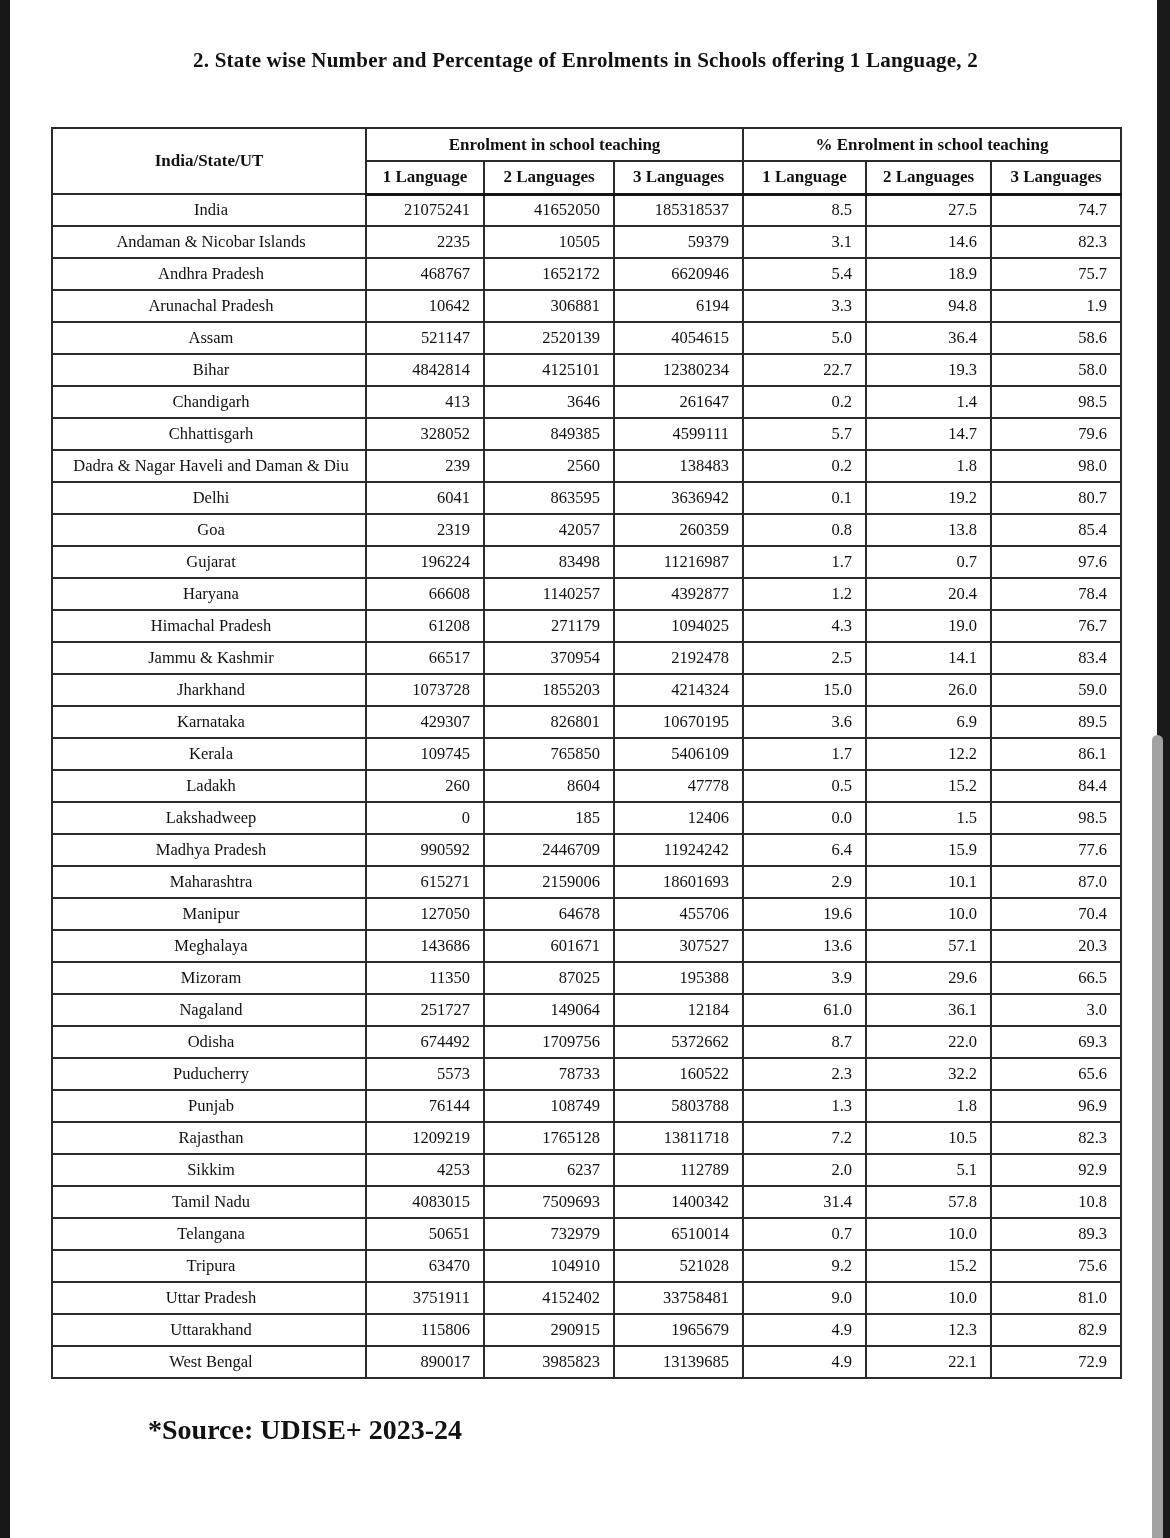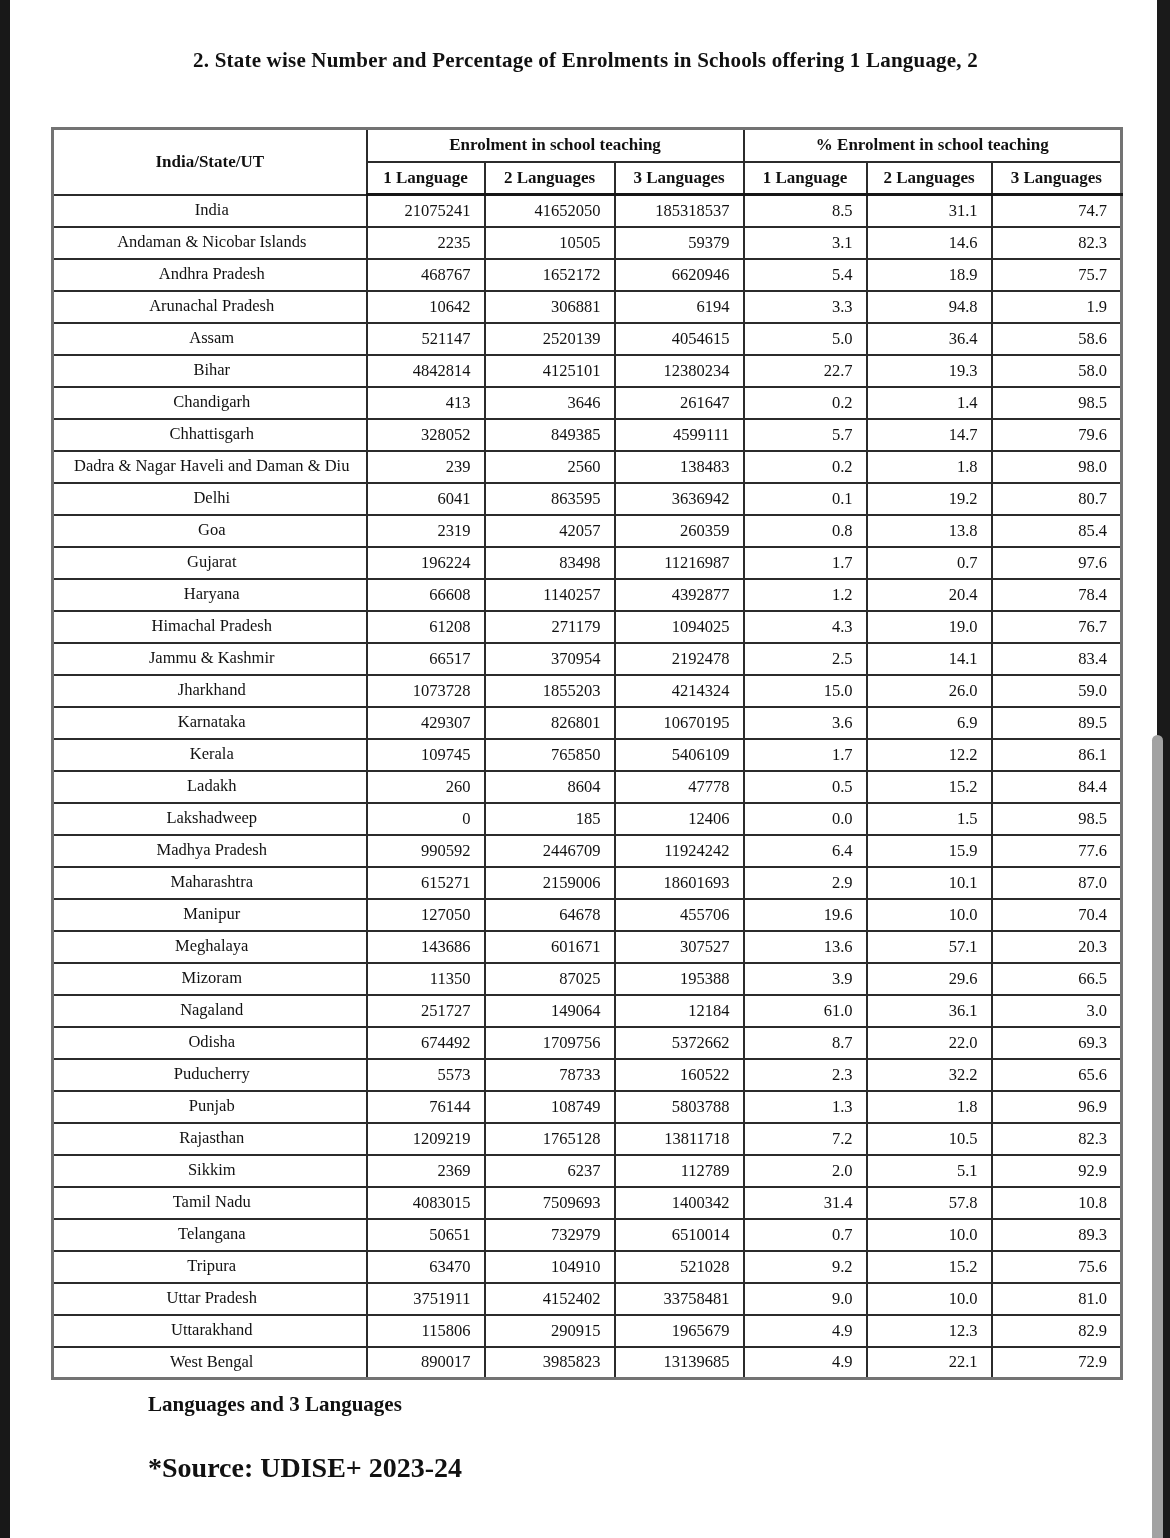--- a/index.html
+++ b/index.html
@@ -31,21 +31,21 @@
     text-align: center;
     font-weight: bold;
     font-size: 21px;
     letter-spacing: 0.2px;
     margin-bottom: 54px;
   }
   table.enrol {
     border-collapse: collapse;
     table-layout: fixed;
     width: 1069px;
-    border: 3px solid #737373;
+    border: 1px solid #737373;
   }
   table.enrol th, table.enrol td {
     border: 2px solid #2b2b2b;
     font-size: 16.5px;
     vertical-align: middle;
   }
   table.enrol thead th {
     font-weight: bold;
     text-align: center;
     font-size: 17px;
@@ -97,21 +97,21 @@
           <th>3 Languages</th>
         </tr>
     </thead>
     <tbody id="table-body">
         <tr>
           <td class="state">India</td>
           <td class="num">21075241</td>
           <td class="num">41652050</td>
           <td class="num">185318537</td>
           <td class="num">8.5</td>
-          <td class="num">31.1</td>
+          <td class="num">27.5</td>
           <td class="num">74.7</td>
         </tr>
         <tr>
           <td class="state">Andaman &amp; Nicobar Islands</td>
           <td class="num">2235</td>
           <td class="num">10505</td>
           <td class="num">59379</td>
           <td class="num">3.1</td>
           <td class="num">14.6</td>
           <td class="num">82.3</td>
@@ -363,21 +363,21 @@
           <td class="state">Rajasthan</td>
           <td class="num">1209219</td>
           <td class="num">1765128</td>
           <td class="num">13811718</td>
           <td class="num">7.2</td>
           <td class="num">10.5</td>
           <td class="num">82.3</td>
         </tr>
         <tr>
           <td class="state">Sikkim</td>
-          <td class="num">2369</td>
+          <td class="num">4253</td>
           <td class="num">6237</td>
           <td class="num">112789</td>
           <td class="num">2.0</td>
           <td class="num">5.1</td>
           <td class="num">92.9</td>
         </tr>
         <tr>
           <td class="state">Tamil Nadu</td>
           <td class="num">4083015</td>
           <td class="num">7509693</td>
@@ -427,19 +427,18 @@
           <td class="num">890017</td>
           <td class="num">3985823</td>
           <td class="num">13139685</td>
           <td class="num">4.9</td>
           <td class="num">22.1</td>
           <td class="num">72.9</td>
         </tr>
       </tbody>
   </table>
 
-  <div class="title-continuation">Languages and 3 Languages</div>
   <div class="source-note">*Source: UDISE+ 2023-24</div>
 </div>
 
 <div class="edge-left"></div>
 <div class="edge-right"></div>
 <div class="scroll-thumb"></div>
 
 </body></html>

